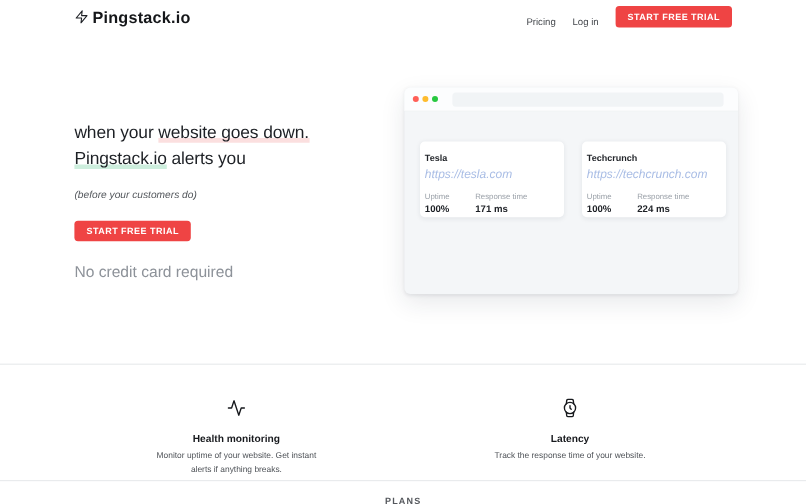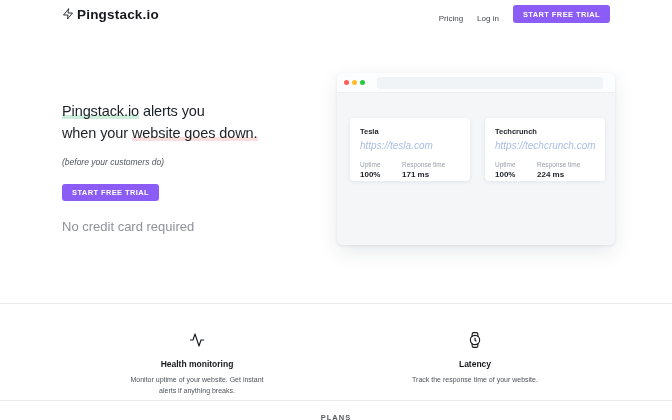--- a/index.html
+++ b/index.html
@@ -15,21 +15,21 @@
     position:absolute; top:0; left:0; right:0; height:28px;
     display:flex; align-items:center; justify-content:space-between;
     padding:0 62px;
   }
   .logo { display:flex; align-items:center; gap:3px; cursor:pointer; }
   .logo svg { width:12px; height:12px; stroke:#1d2025; }
   .logo-text { font-size:13.5px; font-weight:600; letter-spacing:.2px; color:#15171a; }
   .nav { display:flex; align-items:flex-end; gap:14px; }
   .nav-link { font-size:8px; color:#45484d; text-decoration:none; cursor:pointer; }
   .btn-green {
-    background:#8b5cf6; color:#fff; border:none; border-radius:3px;
+    background:#ef4444; color:#fff; border:none; border-radius:3px;
     font-family:"Liberation Sans", sans-serif;
     font-weight:700; font-size:7.5px; letter-spacing:.4px; cursor:pointer;
   }
   .btn-header { height:18px; padding:0 10px; }
 
   
   .hero { position:absolute; top:28px; left:0; right:0; height:275px; }
   .hero-text { position:absolute; left:62px; top:72px; }
   .hero-heading { font-size:14.5px; line-height:22px; font-weight:500; letter-spacing:-.1px; color:#1d2025; }
   .hl-green { box-shadow: inset 0 -4px 0 #cdeedd; }
@@ -54,21 +54,21 @@
   .dot-yellow { background:#febc2e; }
   .dot-green  { background:#28c840; }
   .urlbar {
     position:absolute; left:40px; right:12px; top:4px; height:12px;
     background:#f1f4f6; border-radius:3px;
   }
   .browser-body { display:flex; gap:15px; padding:25px 10px 0 13px; }
   .monitor-card {
     width:132px; height:63px; background:#fff; border-radius:4px;
     box-shadow:0 1px 4px rgba(25,35,55,.08);
-    padding:9px 8px 0 10px;
+    padding:9px 8px 0 4px;
   }
   .card-title { font-size:7.5px; font-weight:700; color:#22252a; }
   .card-url   { font-size:10px; color:#a9bde5; margin-top:4px;font-style:italic; }
   .card-stats { display:flex; margin-top:10px; }
   .stat-uptime { width:42px; }
   .stat-label { font-size:6.5px; color:#9aa0a8; }
   .stat-value { font-size:8px; font-weight:700; color:#1d2025; margin-top:2px; }
 
   
   .features {
@@ -103,22 +103,22 @@
     <nav class="nav">
       <a class="nav-link">Pricing</a>
       <a class="nav-link">Log in</a>
       <button class="btn-green btn-header">START FREE TRIAL</button>
     </nav>
   </header>
 
   <section class="hero">
     <div class="hero-text">
       <h1 class="hero-heading">
+        <div><span>when your </span><span class="hl-pink">website goes down.</span></div>
         <div><span class="hl-green">Pingstack.io</span><span> alerts you</span></div>
-        <div><span>when your </span><span class="hl-pink">website goes down.</span></div>
       </h1>
       <p class="hero-sub">(before your customers do)</p>
       <button class="btn-green btn-hero">START FREE TRIAL</button>
       <p class="hero-note">No credit card required</p>
     </div>
 
     <div class="browser">
       <div class="browser-bar">
         <span class="dot dot-red"></span>
         <span class="dot dot-yellow"></span>

